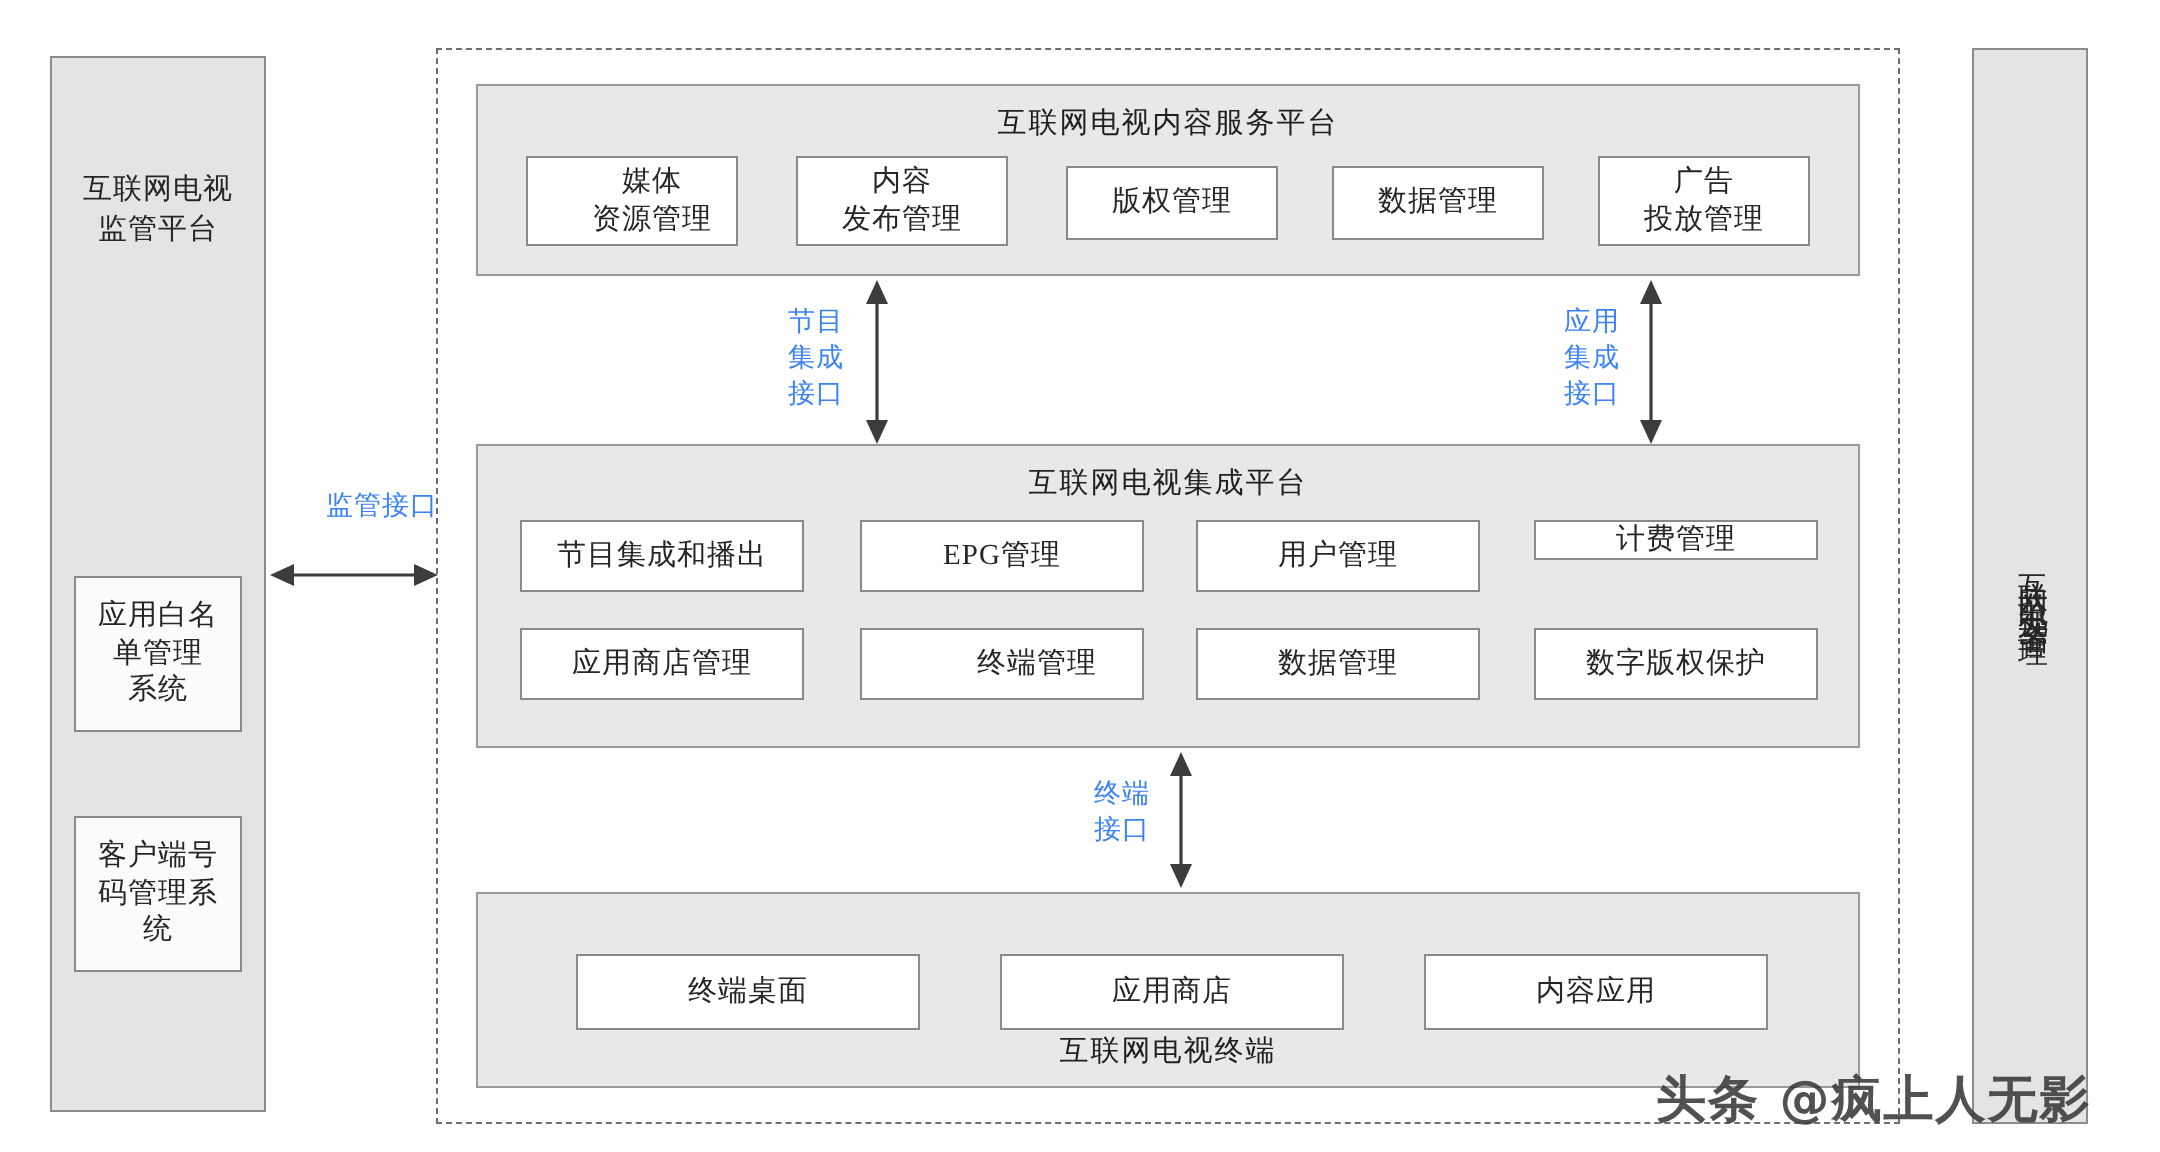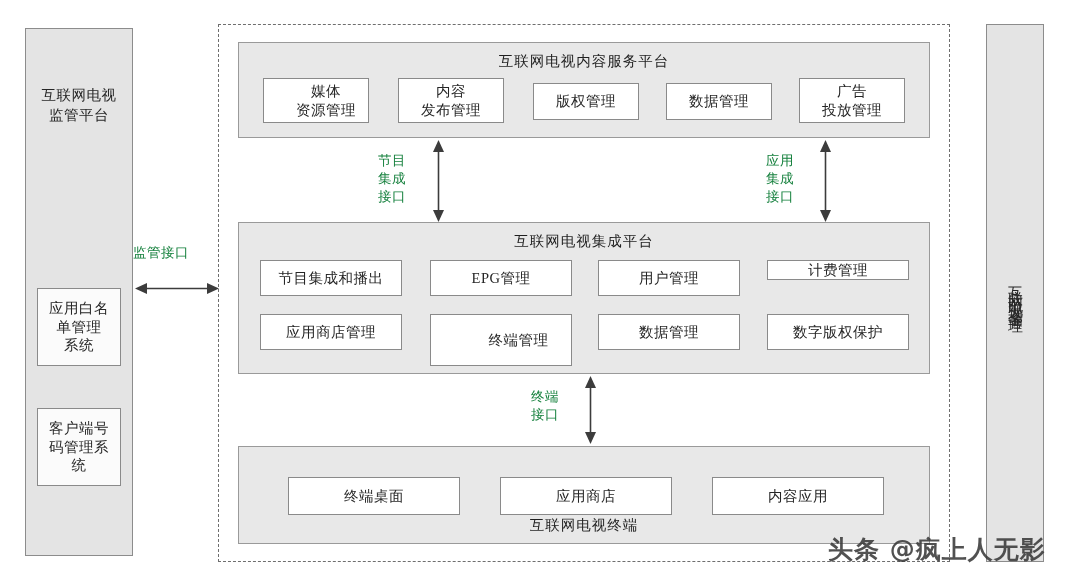--- a/index.html
+++ b/index.html
@@ -116,23 +116,23 @@
     width: 13px;
   }
   .arrow-h {
     position: absolute;
     height: 13px;
   }
   .arrow-label {
     position: absolute;
     font-size: 13.5px;
     line-height: 1.32;
-    text-align: left;
+    text-align: right;
     letter-spacing: .5px;
-    color: #15803d;
+    color: #3b82f6;
     white-space: pre-line;
     font-family: Liberation Serif, serif;
   }
 
   
   .watermark {
     position: absolute;
     font-size: 25px;
     font-weight: bold;
     color: #3a3a3a;
@@ -249,21 +249,21 @@
   <div class="card" style="left:598px; top:260px; width:142px; height:36px;">
     <div>用户管理</div>
   </div>
   <div class="card" style="left:767px; top:260px; width:142px; height:20px;">
     <div>计费管理</div>
   </div>
 
   <div class="card" style="left:260px; top:314px; width:142px; height:36px;">
     <div>应用商店管理</div>
   </div>
-  <div class="card" style="left:430px; top:314px; width:142px; height:52px;padding-left:35px;">
+  <div class="card" style="left:430px; top:314px; width:142px; height:36px;padding-left:35px;">
     <div>终端管理</div>
   </div>
   <div class="card" style="left:598px; top:314px; width:142px; height:36px;">
     <div>数据管理</div>
   </div>
   <div class="card" style="left:767px; top:314px; width:142px; height:36px;">
     <div>数字版权保护</div>
   </div>
 
   <div class="arrow-label" style="left:531px; top:388px; width:44px;">终端

